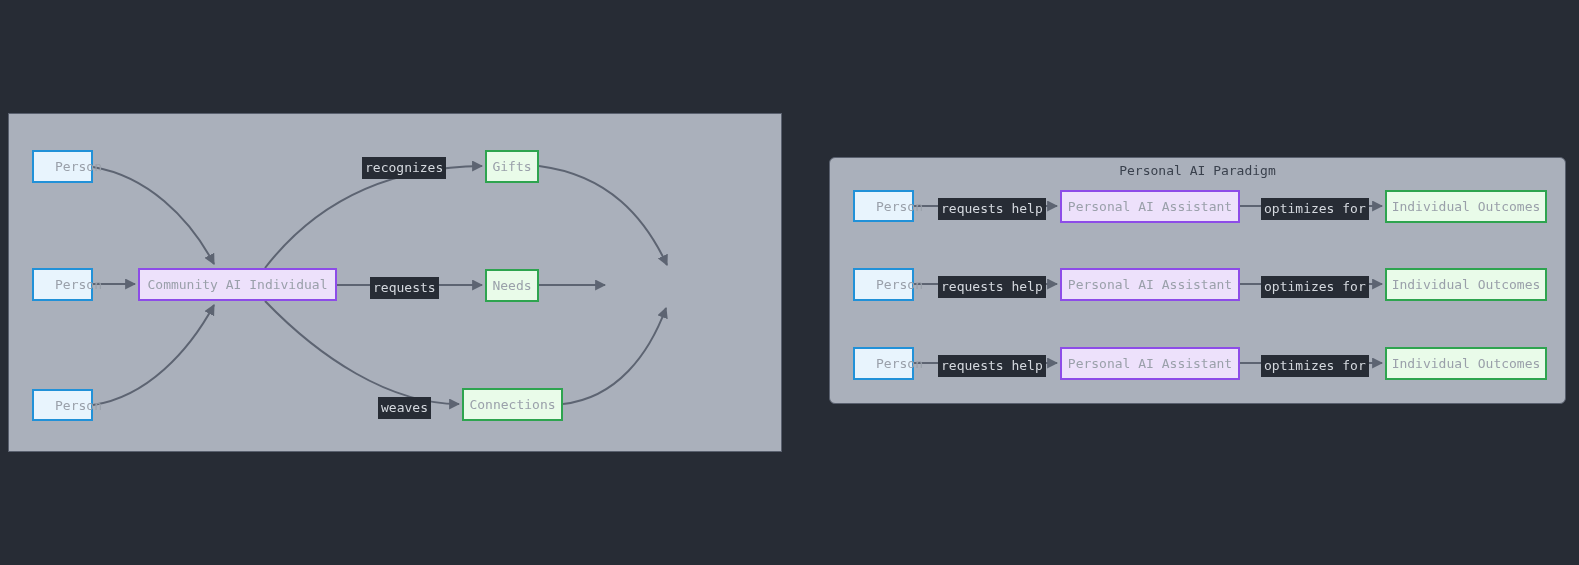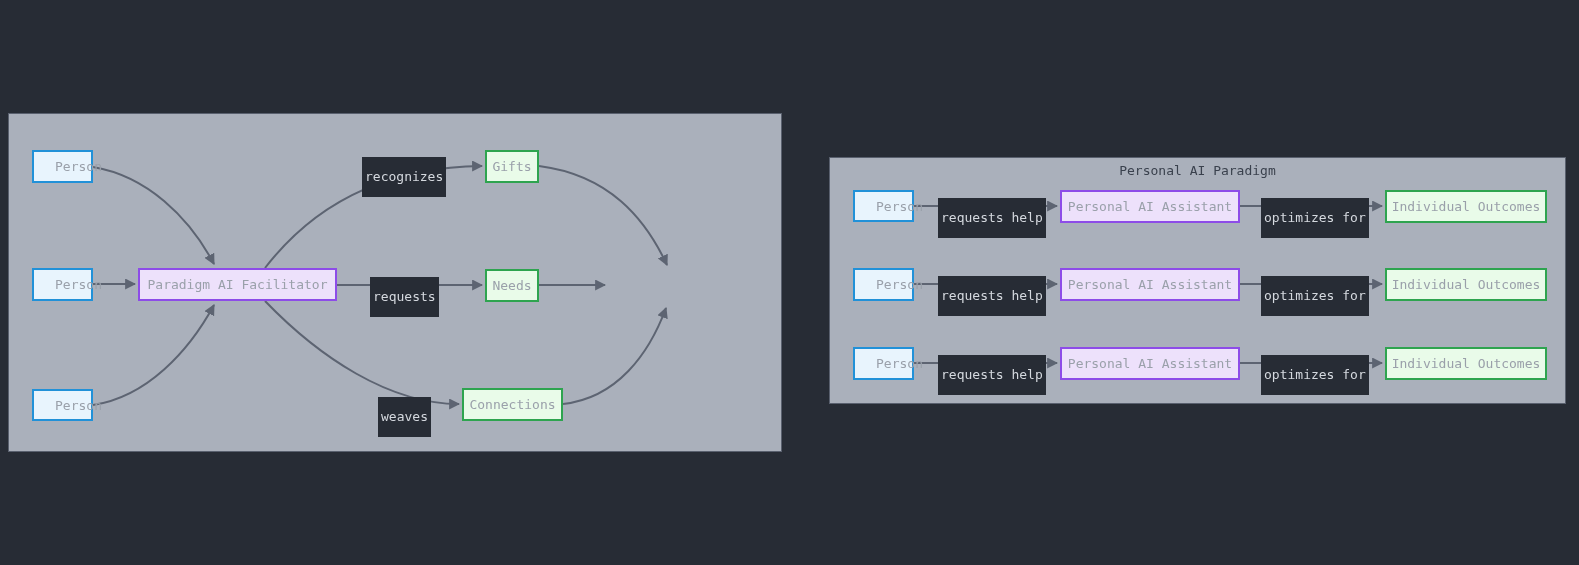--- a/index.html
+++ b/index.html
@@ -32,21 +32,21 @@
     white-space:nowrap;z-index:2;
   }
   .node.blue{background:var(--person-fill,#e8f4fd);border:2px solid var(--person-border,#2191d8);padding-left:32px;}
   .node.purple{background:var(--ai-fill,#ede1fb);border:2px solid var(--ai-border,#8d4ce8);}
   .node.green{background:var(--outcome-fill,#e9fbe9);border:2px solid var(--outcome-border,#2ea44f);}
   .edge-label{
     position:absolute;z-index:3;
     background:var(--edge-label-bg,#272c35);
     color:var(--edge-label-text,#d5d9df);
     font-size:13px;line-height:16px;height:16px;
-    padding:12px 3px;white-space:nowrap;
+    padding:3px 3px;white-space:nowrap;
   }
 </style>
 </head>
 <body>
 
 <section class="cluster" style="left:8px;top:113px;width:774px;height:339px;">
 
   <svg class="edges" width="774" height="339" viewBox="0 0 774 339">
     <defs>
       <marker id="arrowL" viewBox="0 0 10 10" refX="9" refY="5" markerUnits="userSpaceOnUse" markerWidth="11" markerHeight="11" orient="auto">
@@ -62,32 +62,32 @@
     <path class="edge" d="M530,52 C600,61 636,104 658,151" marker-end="url(#arrowL)"></path>
     <path class="edge" d="M530,171 L596,171" marker-end="url(#arrowL)"></path>
     <path class="edge" d="M554,290 C608,284 640,240 657,194" marker-end="url(#arrowL)"></path>
   </svg>
 
 
   <div class="node blue" style="left:23px;top:36px;width:61px;height:33px;">Person</div>
   <div class="node blue" style="left:23px;top:154px;width:61px;height:33px;">Person</div>
   <div class="node blue" style="left:23px;top:275px;width:61px;height:32px;">Person</div>
 
-  <div class="node purple" style="left:129px;top:154px;width:199px;height:33px;">Paradigm AI Facilitator</div>
+  <div class="node purple" style="left:129px;top:154px;width:199px;height:33px;">Community AI Individual</div>
 
   <div class="node green" style="left:476px;top:36px;width:54px;height:33px;">Gifts</div>
   <div class="node green" style="left:476px;top:155px;width:54px;height:33px;">Needs</div>
   <div class="node green" style="left:453px;top:274px;width:101px;height:33px;">Connections</div>
 
   <div class="edge-label" style="left:353px;top:43px;">recognizes</div>
   <div class="edge-label" style="left:361px;top:163px;">requests</div>
   <div class="edge-label" style="left:369px;top:283px;">weaves</div>
 </section>
 
-<section class="cluster" style="left:829px;top:157px;width:737px;height:247px;">
+<section class="cluster" style="left:829px;top:157px;width:737px;height:247px;border-radius:6px;">
 
   <svg class="edges" width="737" height="247" viewBox="0 0 737 247">
     <defs>
       <marker id="arrowR" viewBox="0 0 10 10" refX="9" refY="5" markerUnits="userSpaceOnUse" markerWidth="11" markerHeight="11" orient="auto">
         <path d="M0,0 L10,5 L0,10 z"></path>
       </marker>
     </defs>
     <path class="edge" d="M84,48 L227,48" marker-end="url(#arrowR)"></path>
     <path class="edge" d="M410,48 L552,48" marker-end="url(#arrowR)"></path>
     <path class="edge" d="M84,126 L227,126" marker-end="url(#arrowR)"></path>

